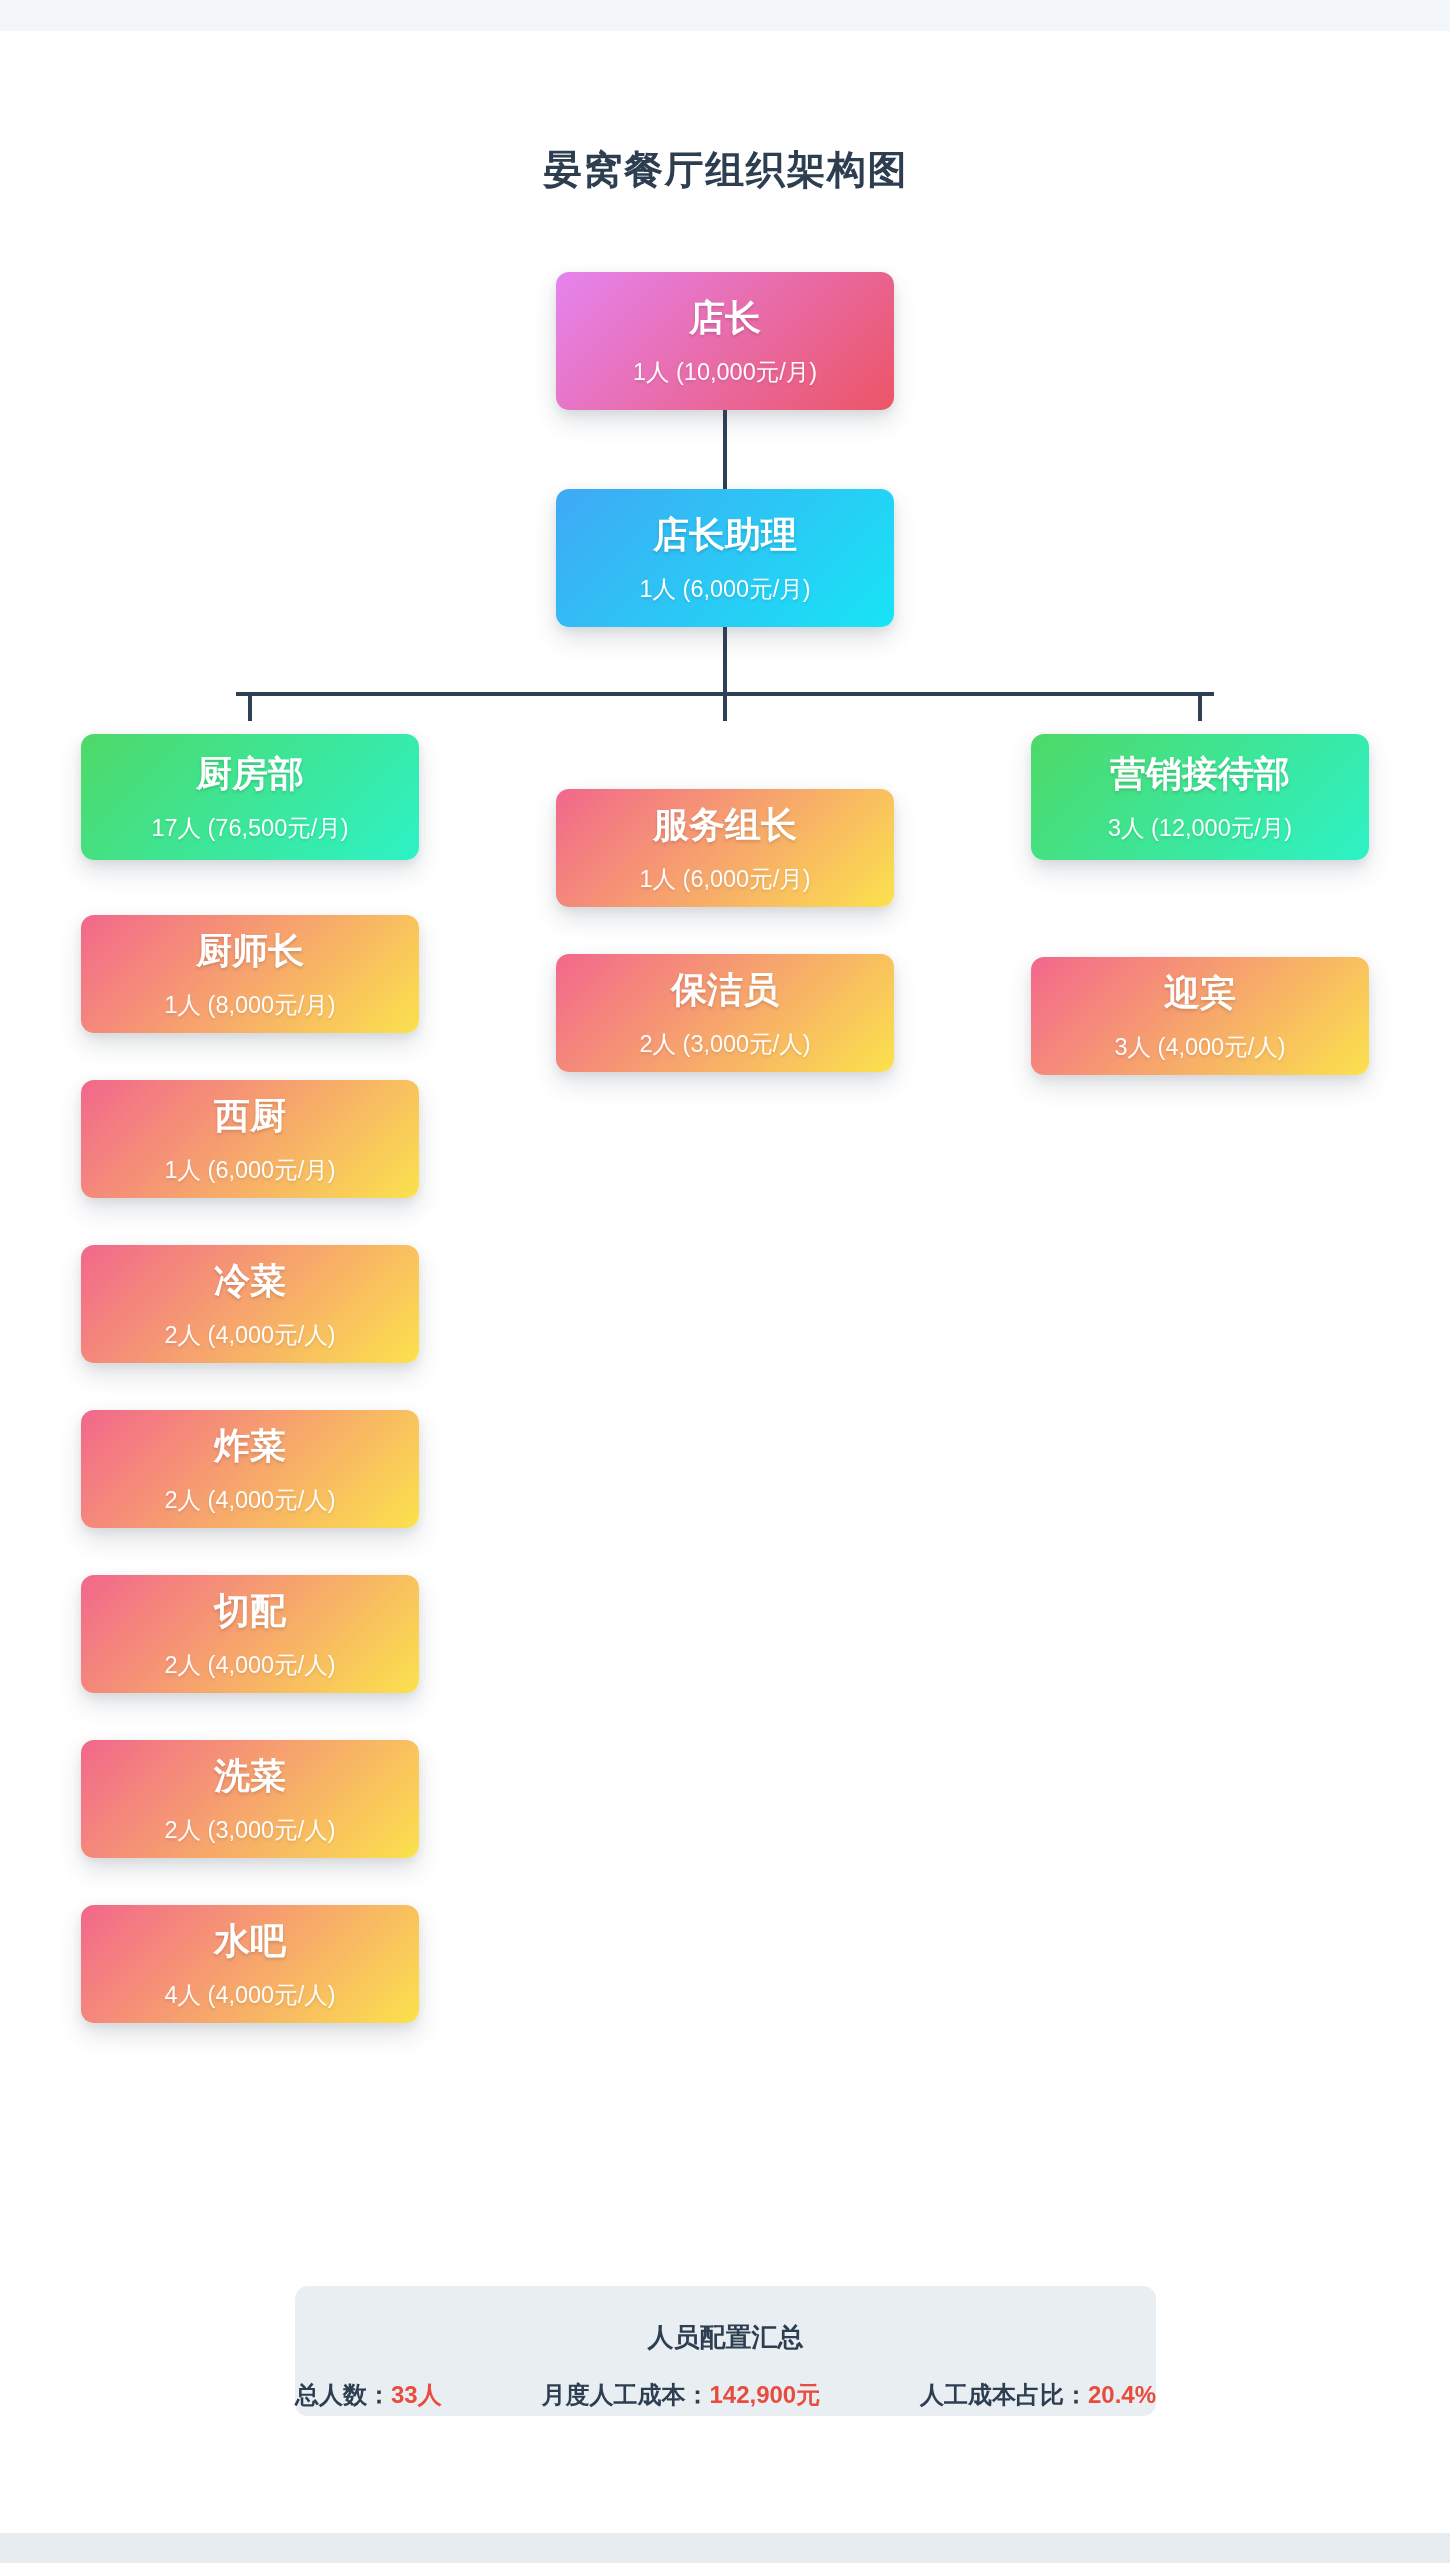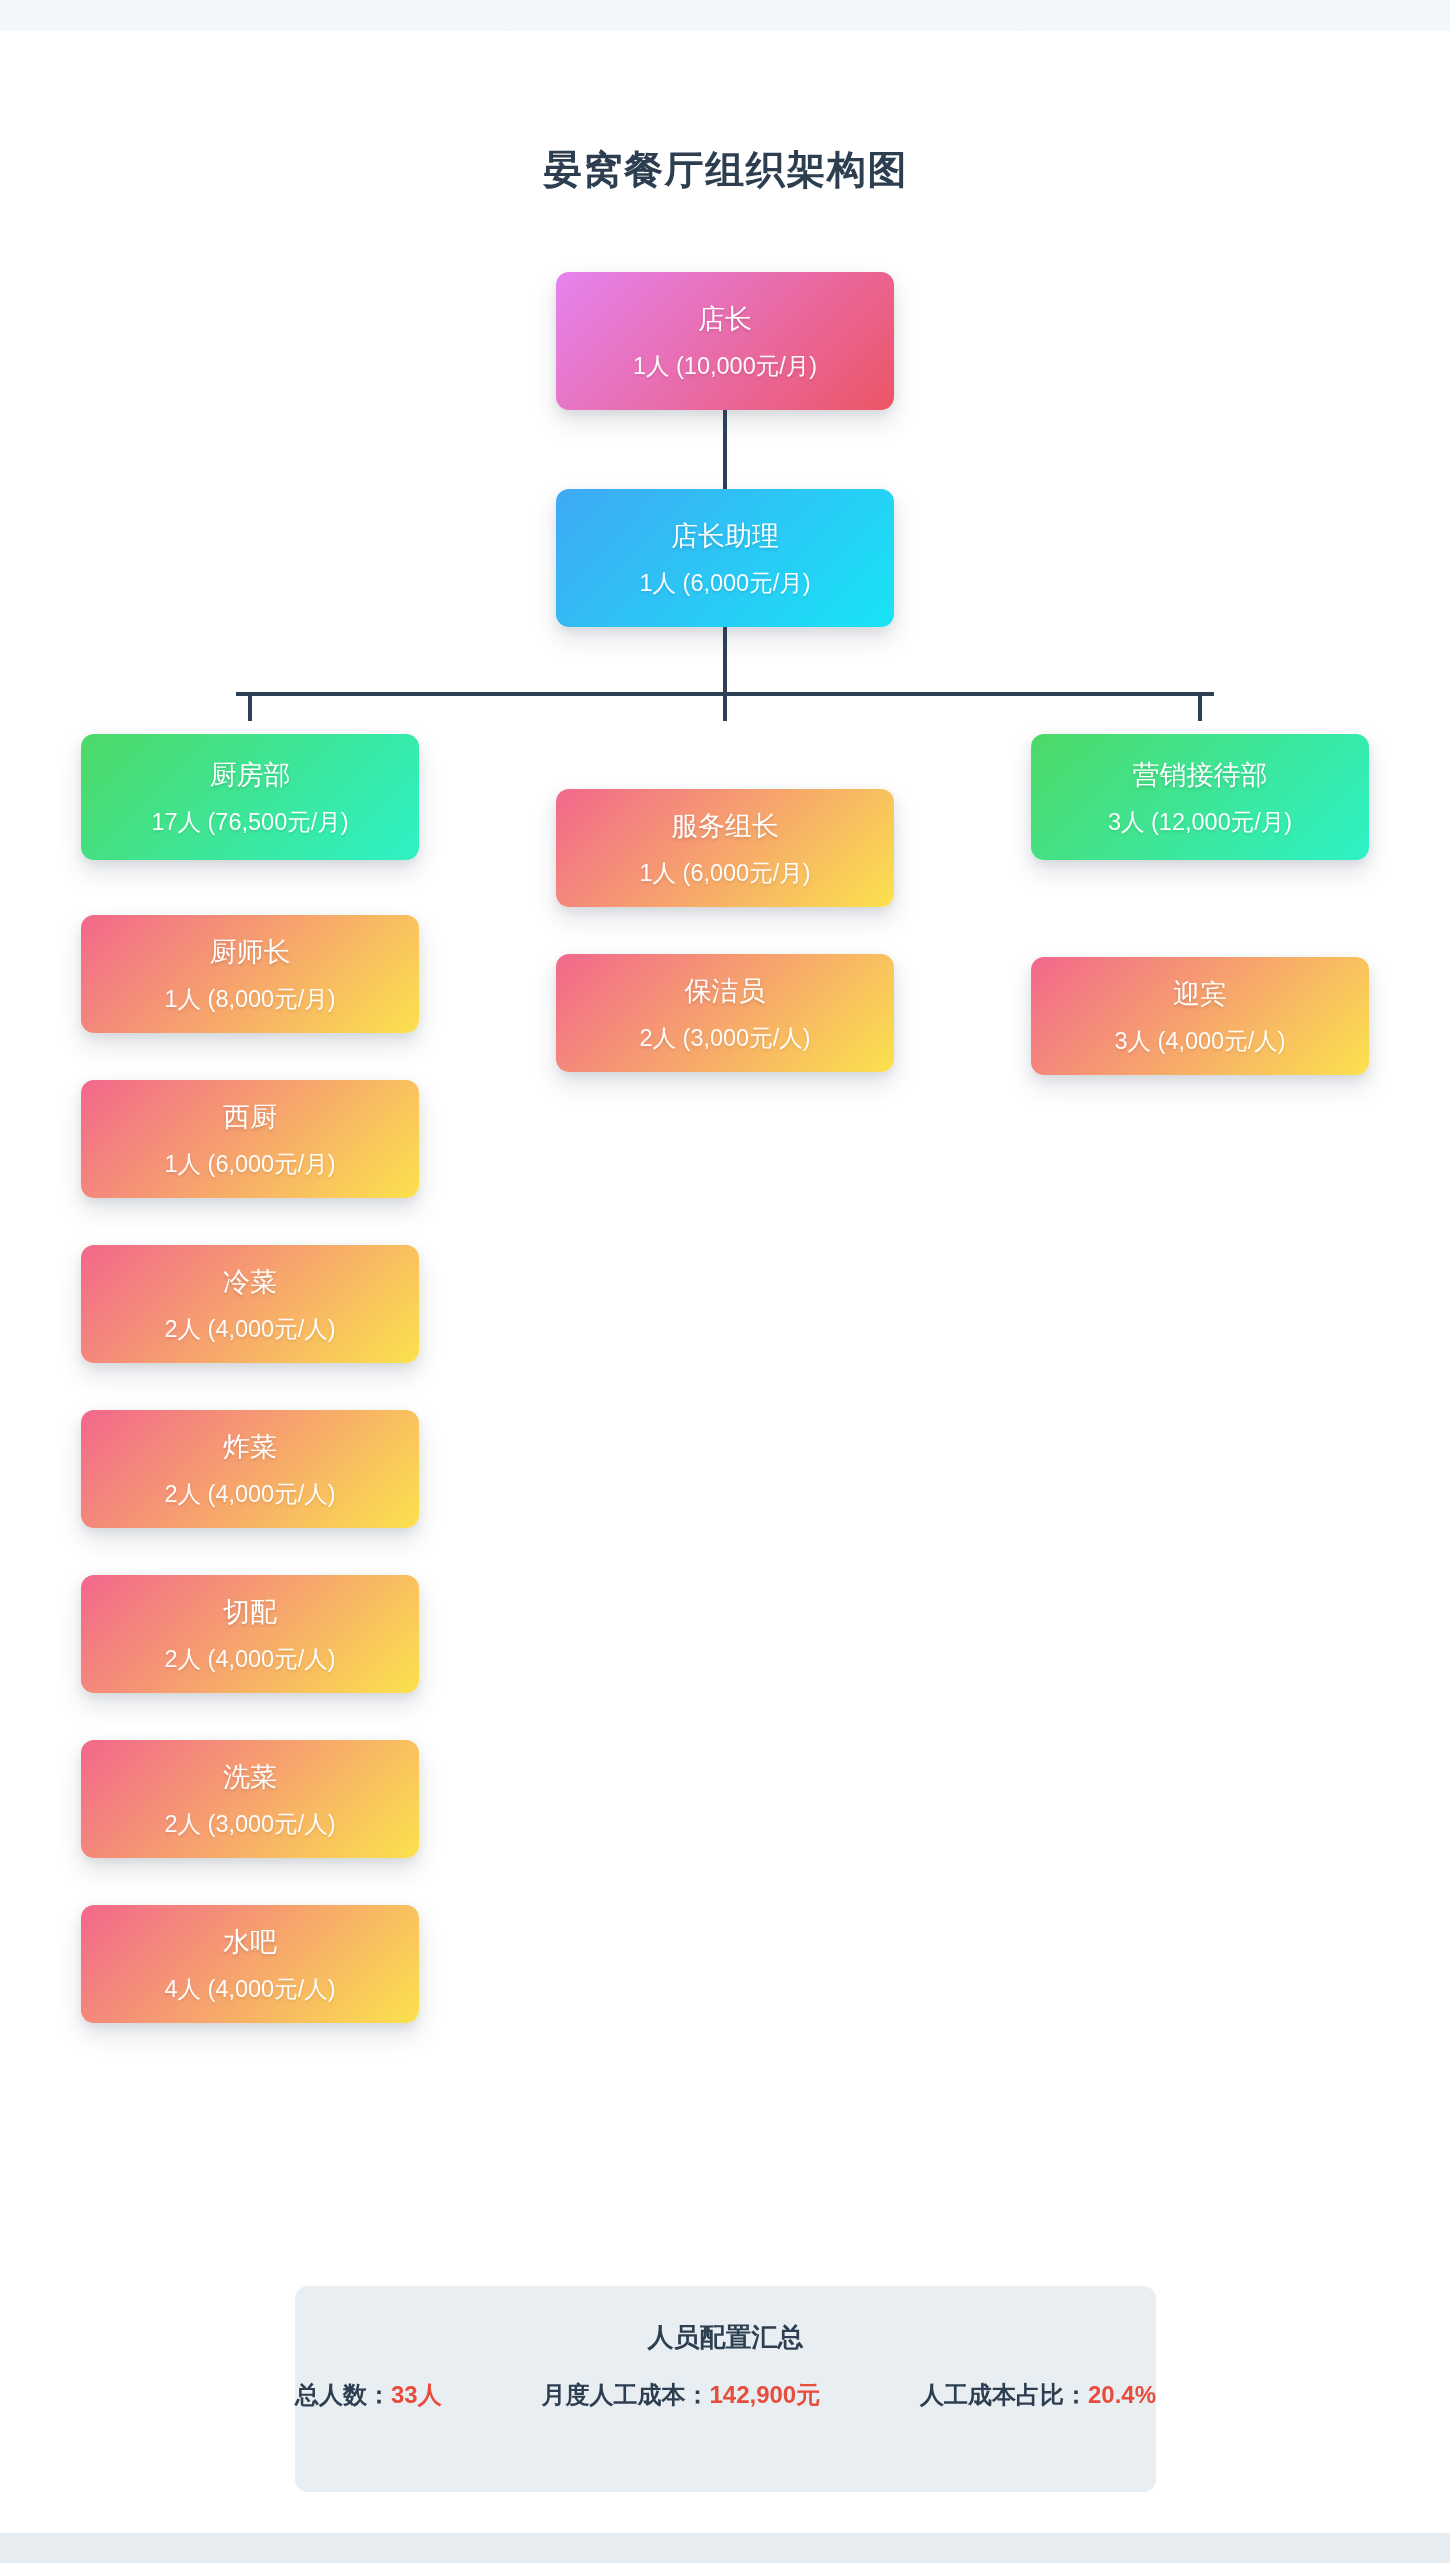--- a/index.html
+++ b/index.html
@@ -24,21 +24,21 @@
     color:var(--title-text,#2c3e50);
   }
   .node {
     position:relative;
     width:338px; border-radius:13px;
     display:flex; flex-direction:column; align-items:center; justify-content:center;
     gap:13px;
     box-shadow:0 11.3px 23px rgba(45,62,80,.15), 0 3.2px 8px rgba(45,62,80,.08);
   }
   .node-title {
-    font-size:27px; font-weight:400; color:var(--node-text,#fff);
+    font-size:36px; font-weight:700; color:var(--node-text,#fff);
     text-shadow:0 1.6px 3.2px rgba(0,0,0,.15);
   }
   .node-detail {
     font-size:23.5px; font-weight:400; color:var(--node-text,#fff); opacity:.97;
     text-shadow:0 1.6px 3.2px rgba(0,0,0,.12);
   }
   .lvl-root {
     position:absolute; left:556px; top:241px; height:138px;
     background:linear-gradient(135deg,var(--root-a) 0%,var(--root-b) 100%);
   }
@@ -58,21 +58,21 @@
   .column.solo .subs .lvl-pos:first-child { margin-top:97px; }
   .column { position:absolute; top:703px; width:338px; }
   .line { position:absolute; background:var(--connector,#2e4053); }
   .line-root-assistant { left:723px; top:379px; width:4px; height:79px; }
   .line-assistant-bar  { left:723px; top:596px; width:4px; height:68px; }
   .hbar        { left:236px;  top:661px; width:978px; height:4px; }
   .drop-left   { left:248px;  top:661px; width:4px; height:29px; }
   .drop-center { left:723px;  top:661px; width:4px; height:29px; }
   .drop-right  { left:1198px; top:661px; width:4px; height:29px; }
   .summary {
-    position:absolute; top:2255px; left:295px; width:861px; height:206px;
+    position:absolute; top:2255px; left:295px; width:861px; height:130px;
     background:var(--summary-bg,#e9eef2); border-radius:13px;
     text-align:center;
   }
   .summary-title {
     margin-top:34px; font-size:26px; font-weight:700;
     color:var(--title-text,#2c3e50);
   }
   .summary-stats {
     margin-top:24px; display:flex; justify-content:space-between; gap:47px;
     font-size:24px; white-space:nowrap;

